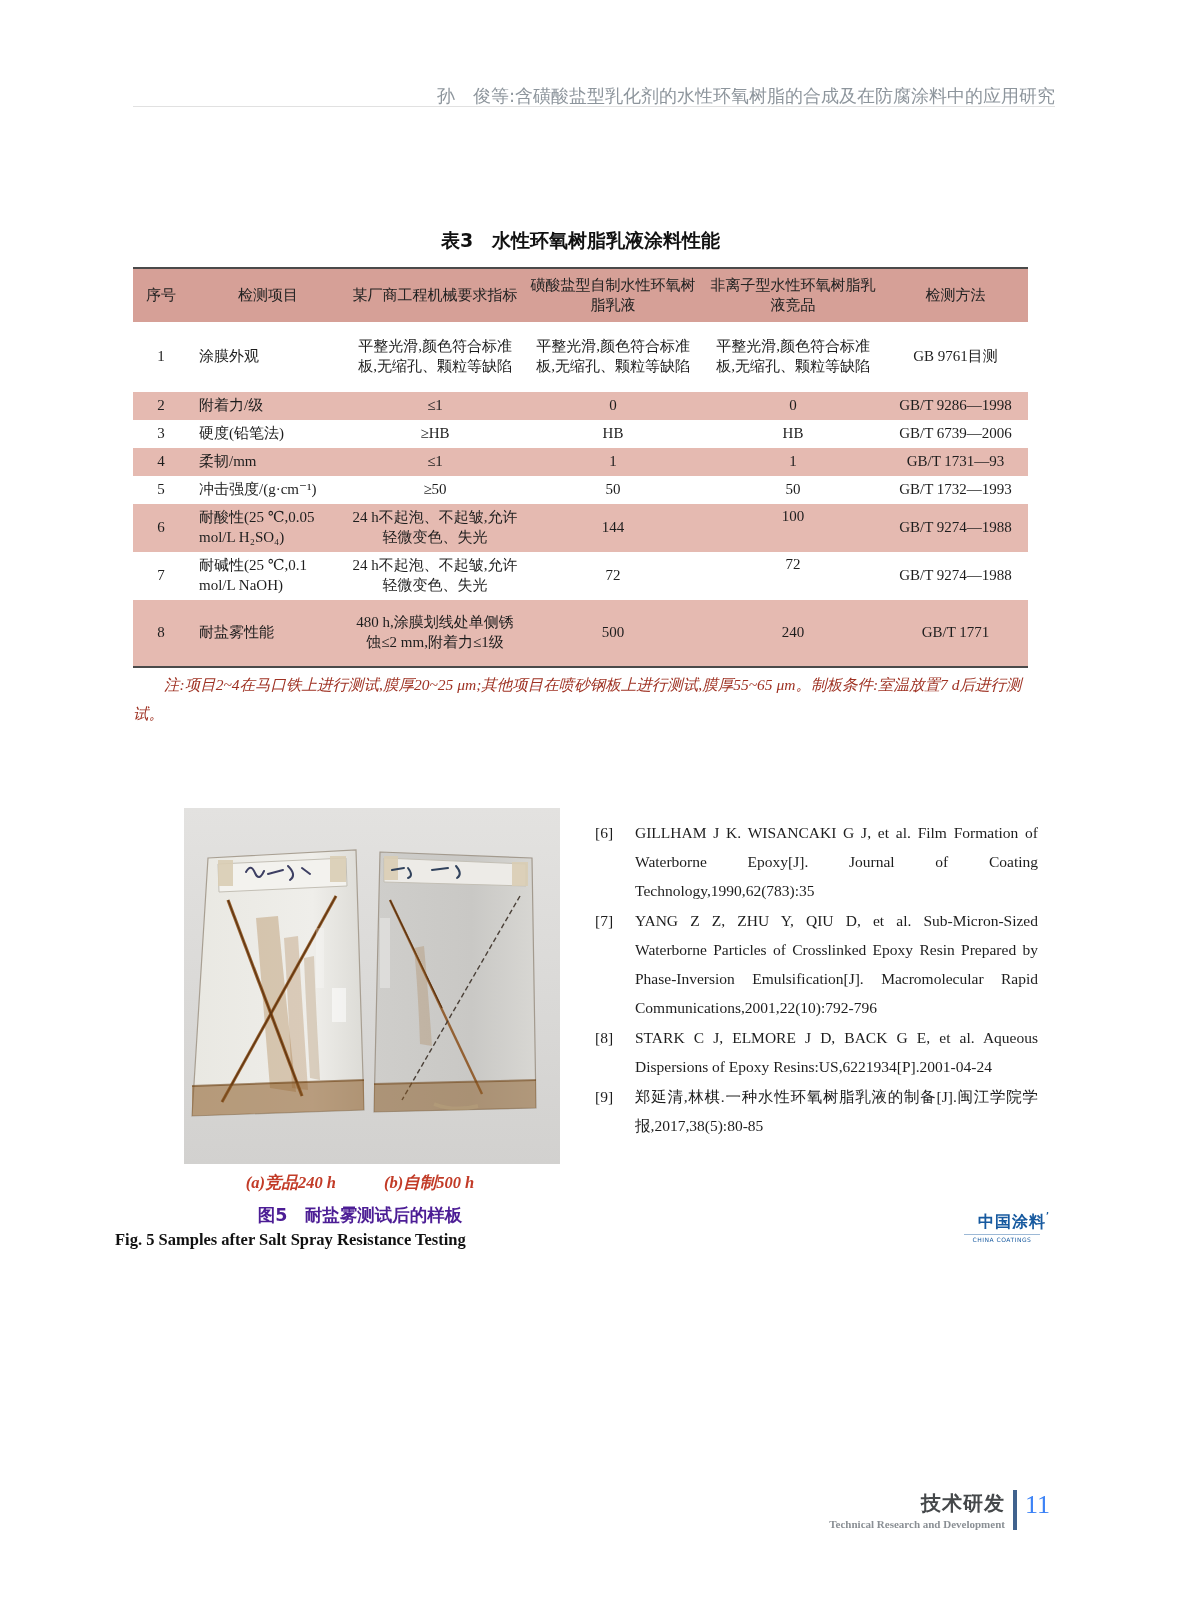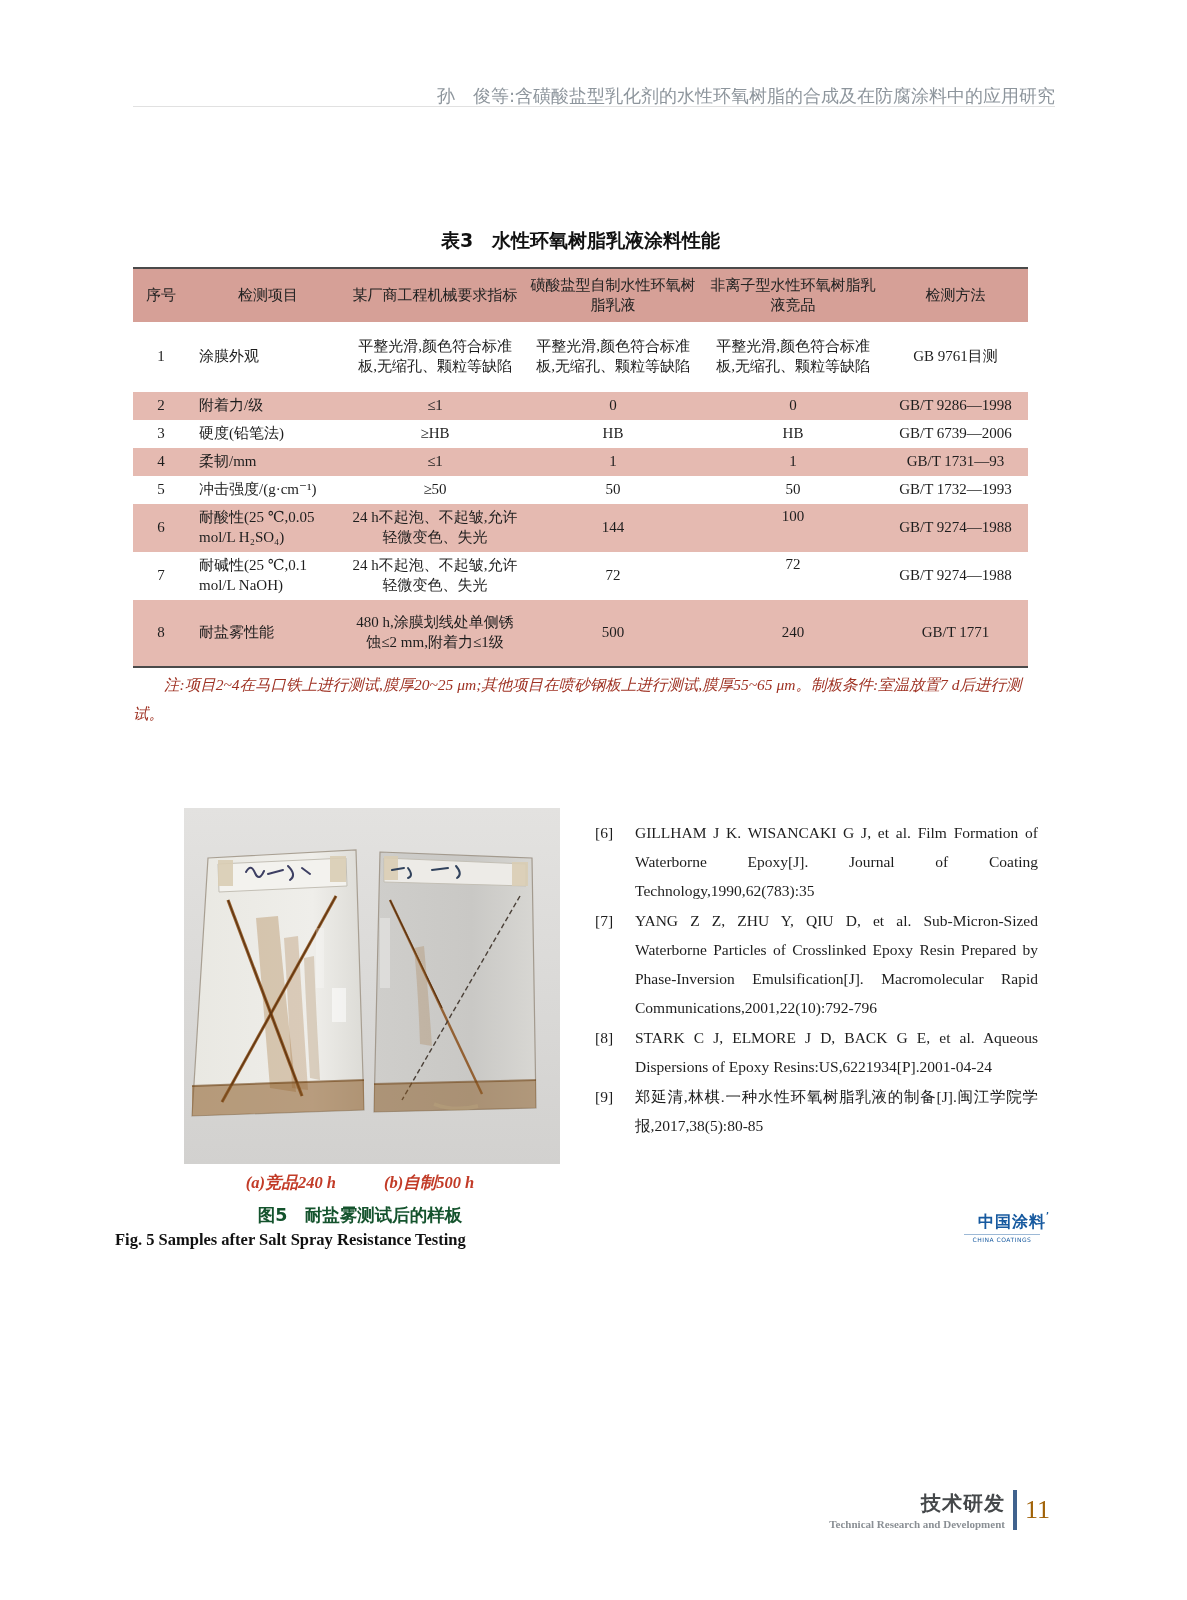--- a/index.html
+++ b/index.html
@@ -39,48 +39,48 @@
   .tbl-note{position:absolute;top:670px;left:133px;width:900px;
             font-size:15.5px;line-height:1.9;color:#9e3122;text-indent:2em;
             font-style:italic;font-family:"Liberation Serif","DejaVu Serif",serif;}
 
   
   .figure-photo{position:absolute;top:808px;left:184px;width:376px;height:356px;}
   .fig-subcaps{position:absolute;top:1172px;left:150px;width:420px;display:flex;
                justify-content:center;gap:48px;font-size:16.5px;font-weight:bold;
                color:#c23b27;font-style:italic;}
   .fig-cap-cn{position:absolute;top:1203px;left:150px;width:420px;text-align:center;
-              font-size:17.5px;font-weight:bold;color:#14532d;
+              font-size:17.5px;font-weight:bold;color:#4c1d95;
               font-family:"DejaVu Sans","Liberation Sans",sans-serif;}
   .fig-cap-en{position:absolute;top:1230px;left:115px;width:490px;text-align:left;
               font-size:16.5px;font-weight:bold;color:#111;}
 
   
   .refs{position:absolute;top:818px;left:595px;width:443px;font-size:15.5px;line-height:29px;}
   .ref-item{display:flex;margin-bottom:1px;}
   .ref-num{flex:0 0 40px;}
   .ref-text{flex:1;text-align:justify;}
 
   
   .logo{position:absolute;top:1212px;left:962px;width:80px;text-align:center;
         font-family:"DejaVu Sans","Liberation Sans",sans-serif;}
   .logo-cn{font-size:16px;font-weight:bold;color:#16599f;letter-spacing:1px;white-space:nowrap;margin-left:16px;}
   .logo-mark{font-size:8px;vertical-align:top;color:#16599f;}
   .logo-rule{height:1px;background:#9db9d6;margin:1px 2px 1px 2px;}
   .logo-en{font-size:6px;color:#16599f;letter-spacing:0.5px;}
 
   
   .footer{position:absolute;top:1490px;left:690px;width:360px;display:flex;
-          align-items:center;justify-content:flex-end;}
+          align-items:flex-start;justify-content:flex-end;}
   .footer-txt{text-align:right;margin-right:8px;}
   .footer-cn{font-size:20px;font-weight:bold;color:#45484a;
              font-family:"DejaVu Sans","Liberation Sans",sans-serif;letter-spacing:1px;}
   .footer-en{font-size:11px;font-weight:bold;color:#8a8f94;margin-top:1px;}
   .footer-bar{width:4px;height:40px;background:#41638e;margin-right:8px;}
-  .footer-num{font-size:26px;color:#a16207;font-family:"Liberation Serif",serif;}
+  .footer-num{font-size:26px;color:#3b82f6;font-family:"Liberation Serif",serif;}
 </style>
 </head>
 <body>
 
 <div class="page">
 
   <div class="running-head">孙　俊等:含磺酸盐型乳化剂的水性环氧树脂的合成及在防腐涂料中的应用研究</div>
   <div class="head-rule"></div>
 
   <div class="tbl-title-cn">表3　水性环氧树脂乳液涂料性能</div>

